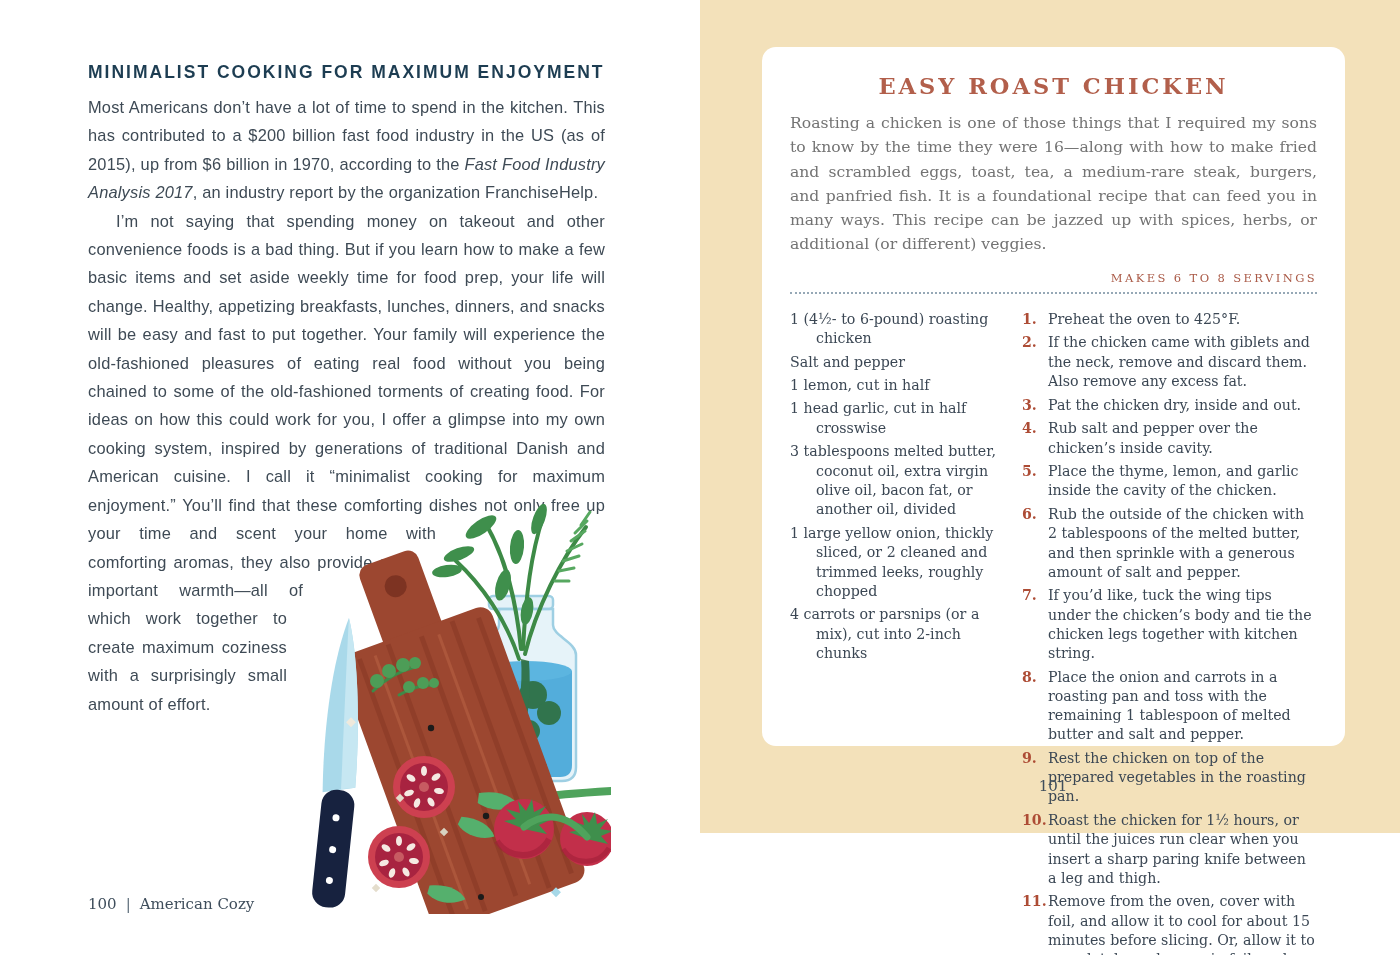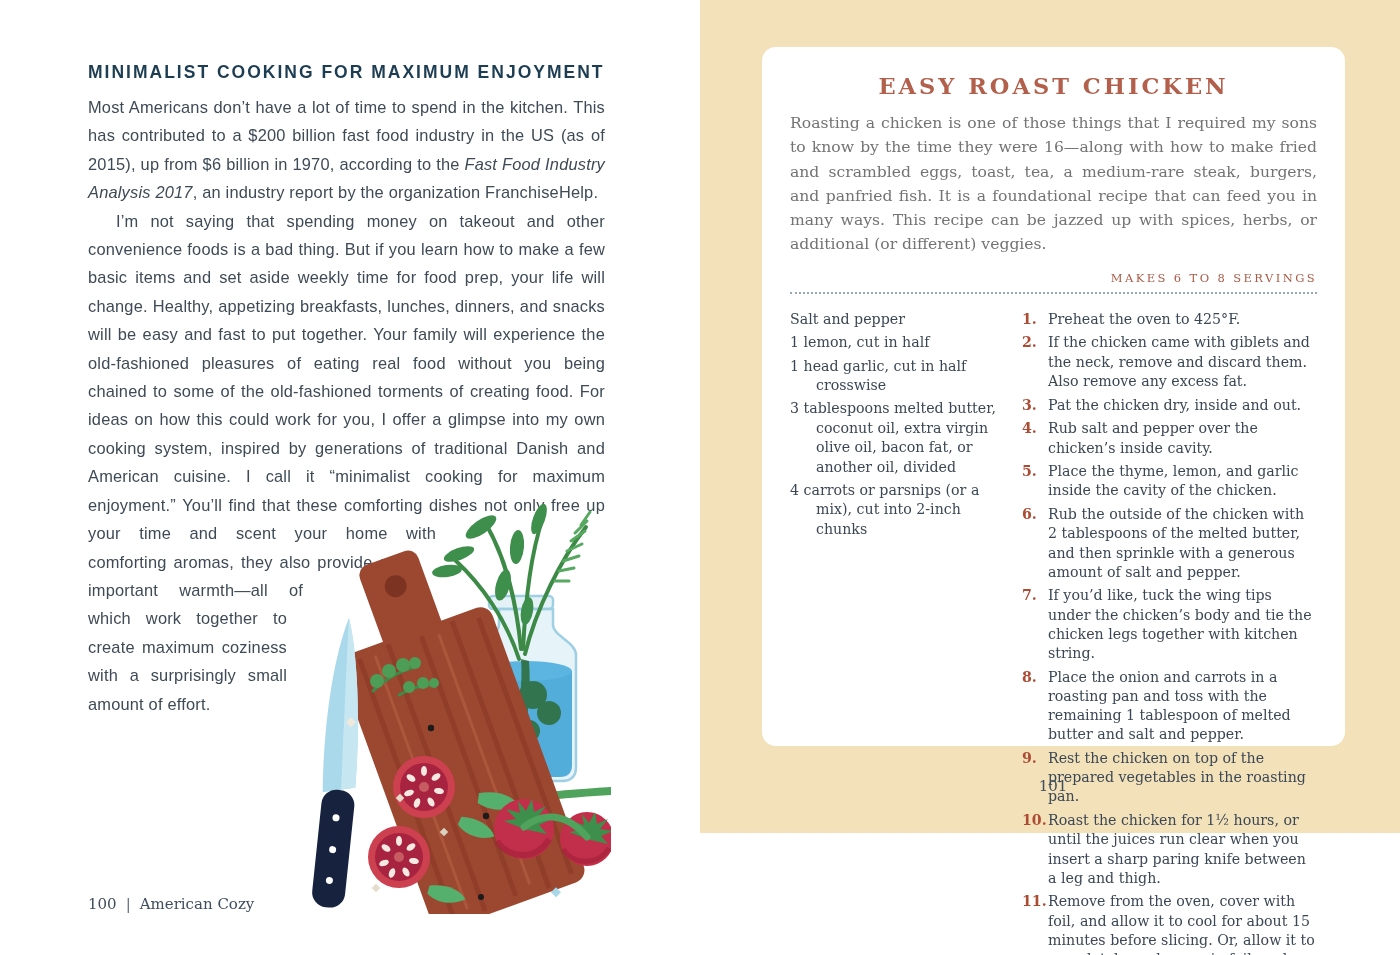--- a/index.html
+++ b/index.html
@@ -241,24 +241,26 @@
 
   <div class="page-right">
     <div class="recipe-card">
       <div class="recipe-title">EASY ROAST CHICKEN</div>
       <div class="recipe-intro">Roasting a chicken is one of those things that I required my sons to know by the time they were 16—along with how to make fried and scrambled eggs, toast, tea, a medium-rare steak, burgers, and panfried fish. It is a foundational recipe that can feed you in many ways. This recipe can be jazzed up with spices, herbs, or additional (or different) veggies.</div>
       <div class="servings-line">MAKES 6 TO 8 SERVINGS</div>
       <div class="dotted-rule"></div>
 
       <div class="recipe-columns">
         <ul class="col-ingredients">
+          <li class="ingredient">1 (4½- to 6-pound) roasting chicken</li>
           <li class="ingredient">Salt and pepper</li>
           <li class="ingredient">1 lemon, cut in half</li>
           <li class="ingredient">1 head garlic, cut in half crosswise</li>
           <li class="ingredient">3 tablespoons melted butter, coconut oil, extra virgin olive oil, bacon fat, or another oil, divided</li>
+          <li class="ingredient">1 large yellow onion, thickly sliced, or 2 cleaned and trimmed leeks, roughly chopped</li>
           <li class="ingredient">4 carrots or parsnips (or a mix), cut into 2-inch chunks</li>
         </ul>
 
         <ol class="col-steps">
           <li class="step">
               <span class="num">1.</span>
               <span class="txt">Preheat the oven to 425°F.</span>
             </li>
           <li class="step">
               <span class="num">2.</span>

